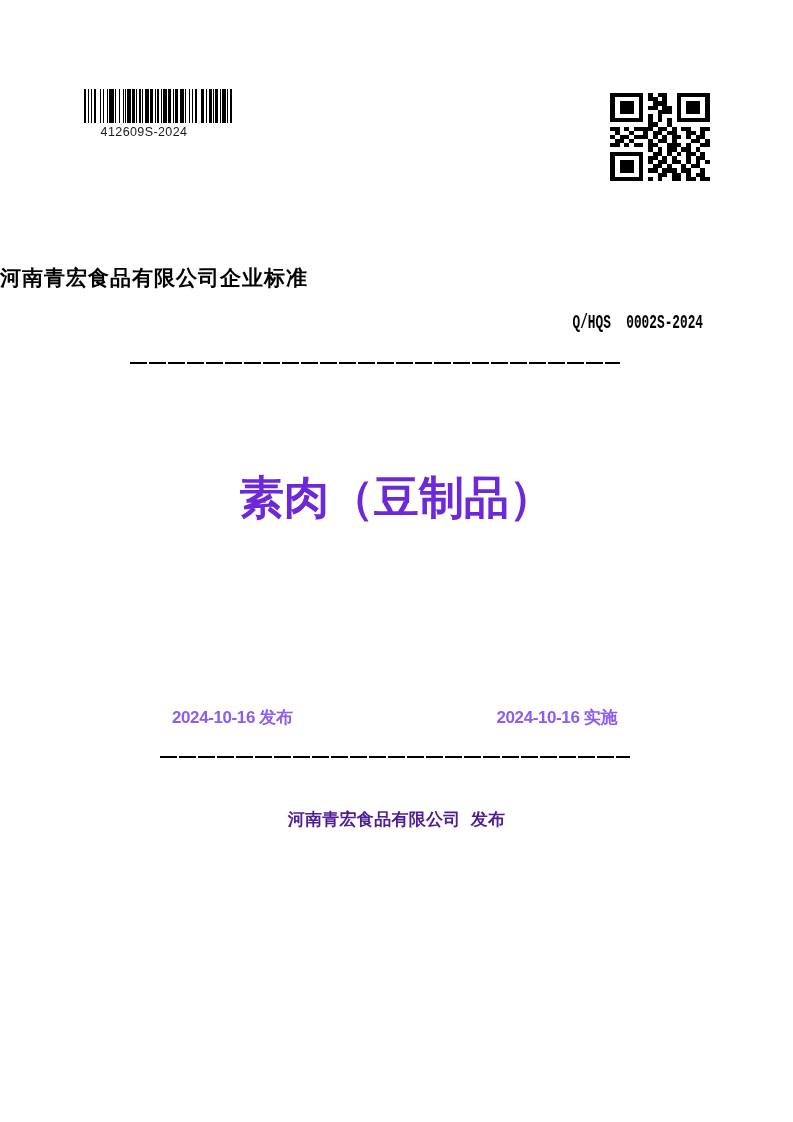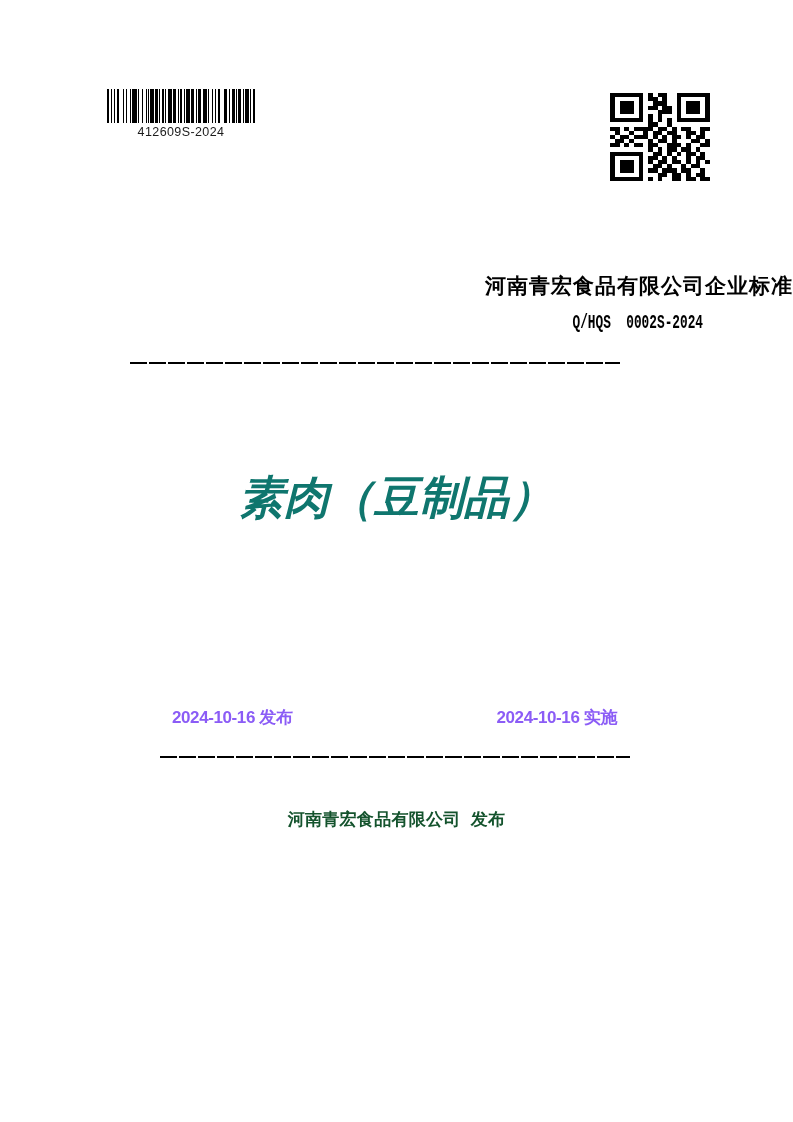--- a/index.html
+++ b/index.html
@@ -16,23 +16,22 @@
     overflow: hidden;
     font-family: "Liberation Sans", sans-serif;
     color: #000000;
   }
 
   
   .barcode-block {
     position: absolute;
     left: 84px;
     top: 89px;
-    width: 148px;
+    width: 120px;
     text-align: center;
-    margin-left: 23px;
   }
   .barcode-bars {
     width: 148px;
     height: 34px;
     display: block;
   }
   .barcode-label {
     margin-top: 2px;
     font-size: 12.5px;
     letter-spacing: 0.4px;
@@ -53,22 +52,22 @@
     width: 100%;
     height: 100%;
     display: block;
   }
 
   
   .org-title {
     position: absolute;
     left: 0;
     right: 0;
-    top: 272px;
-    text-align: right;
+    top: 264px;
+    text-align: left;
     font-size: 21px;
     line-height: 28px;
     font-weight: 700;
     letter-spacing: 1px;
     color: #000000;
   }
   .standard-number {
     position: absolute;
     right: 90px;
     top: 311px;
@@ -107,22 +106,21 @@
   .doc-title {
     position: absolute;
     left: 0;
     right: 0;
     top: 468px;
     text-align: center;
     font-size: 45px;
     line-height: 60px;
     font-weight: 700;
     letter-spacing: 0px;
-    color: #0f766e;
-    font-style: italic;
+    color: #6d28d9;
   }
 
   
   .date-release {
     position: absolute;
     left: 172px;
     top: 706px;
     font-size: 17px;
     line-height: 24px;
     font-weight: 600;
@@ -146,21 +144,21 @@
   .publisher {
     position: absolute;
     left: 0;
     right: 0;
     top: 808px;
     text-align: center;
     font-size: 17px;
     line-height: 24px;
     font-weight: 600;
     letter-spacing: 0.3px;
-    color: #14532d;
+    color: #4c1d95;
     white-space: pre;
   }
 </style>
 </head>
 <body>
 
 <div class="page">
 
   <div class="barcode-block">
     <svg class="barcode-bars" id="barcode-svg" preserveAspectRatio="none" viewBox="0 0 123 100" shape-rendering="crispEdges">

